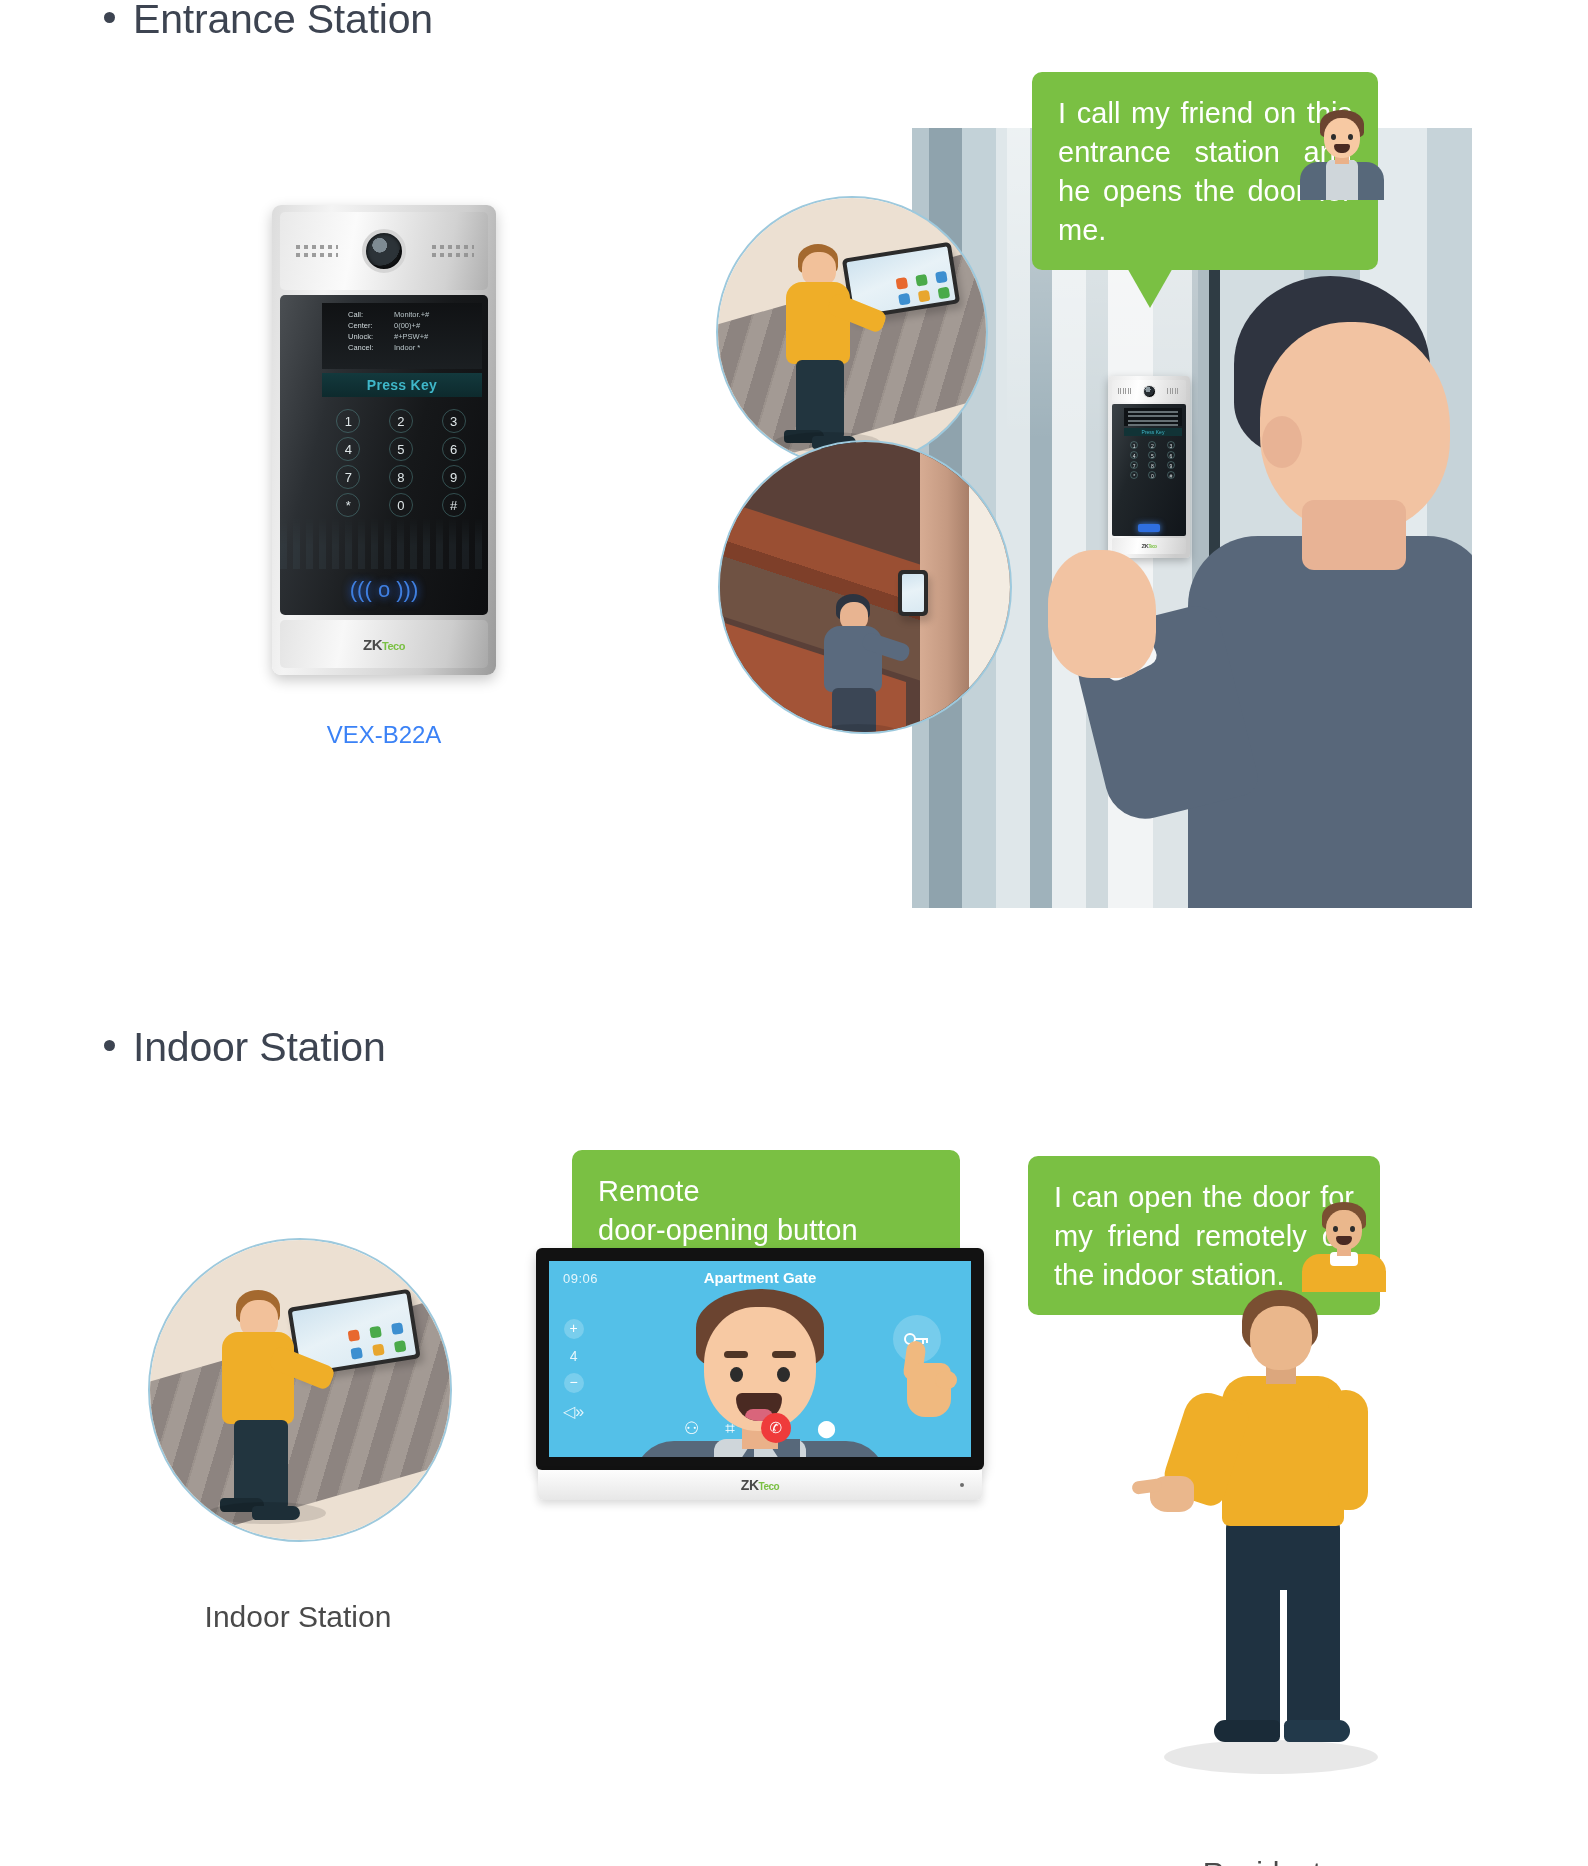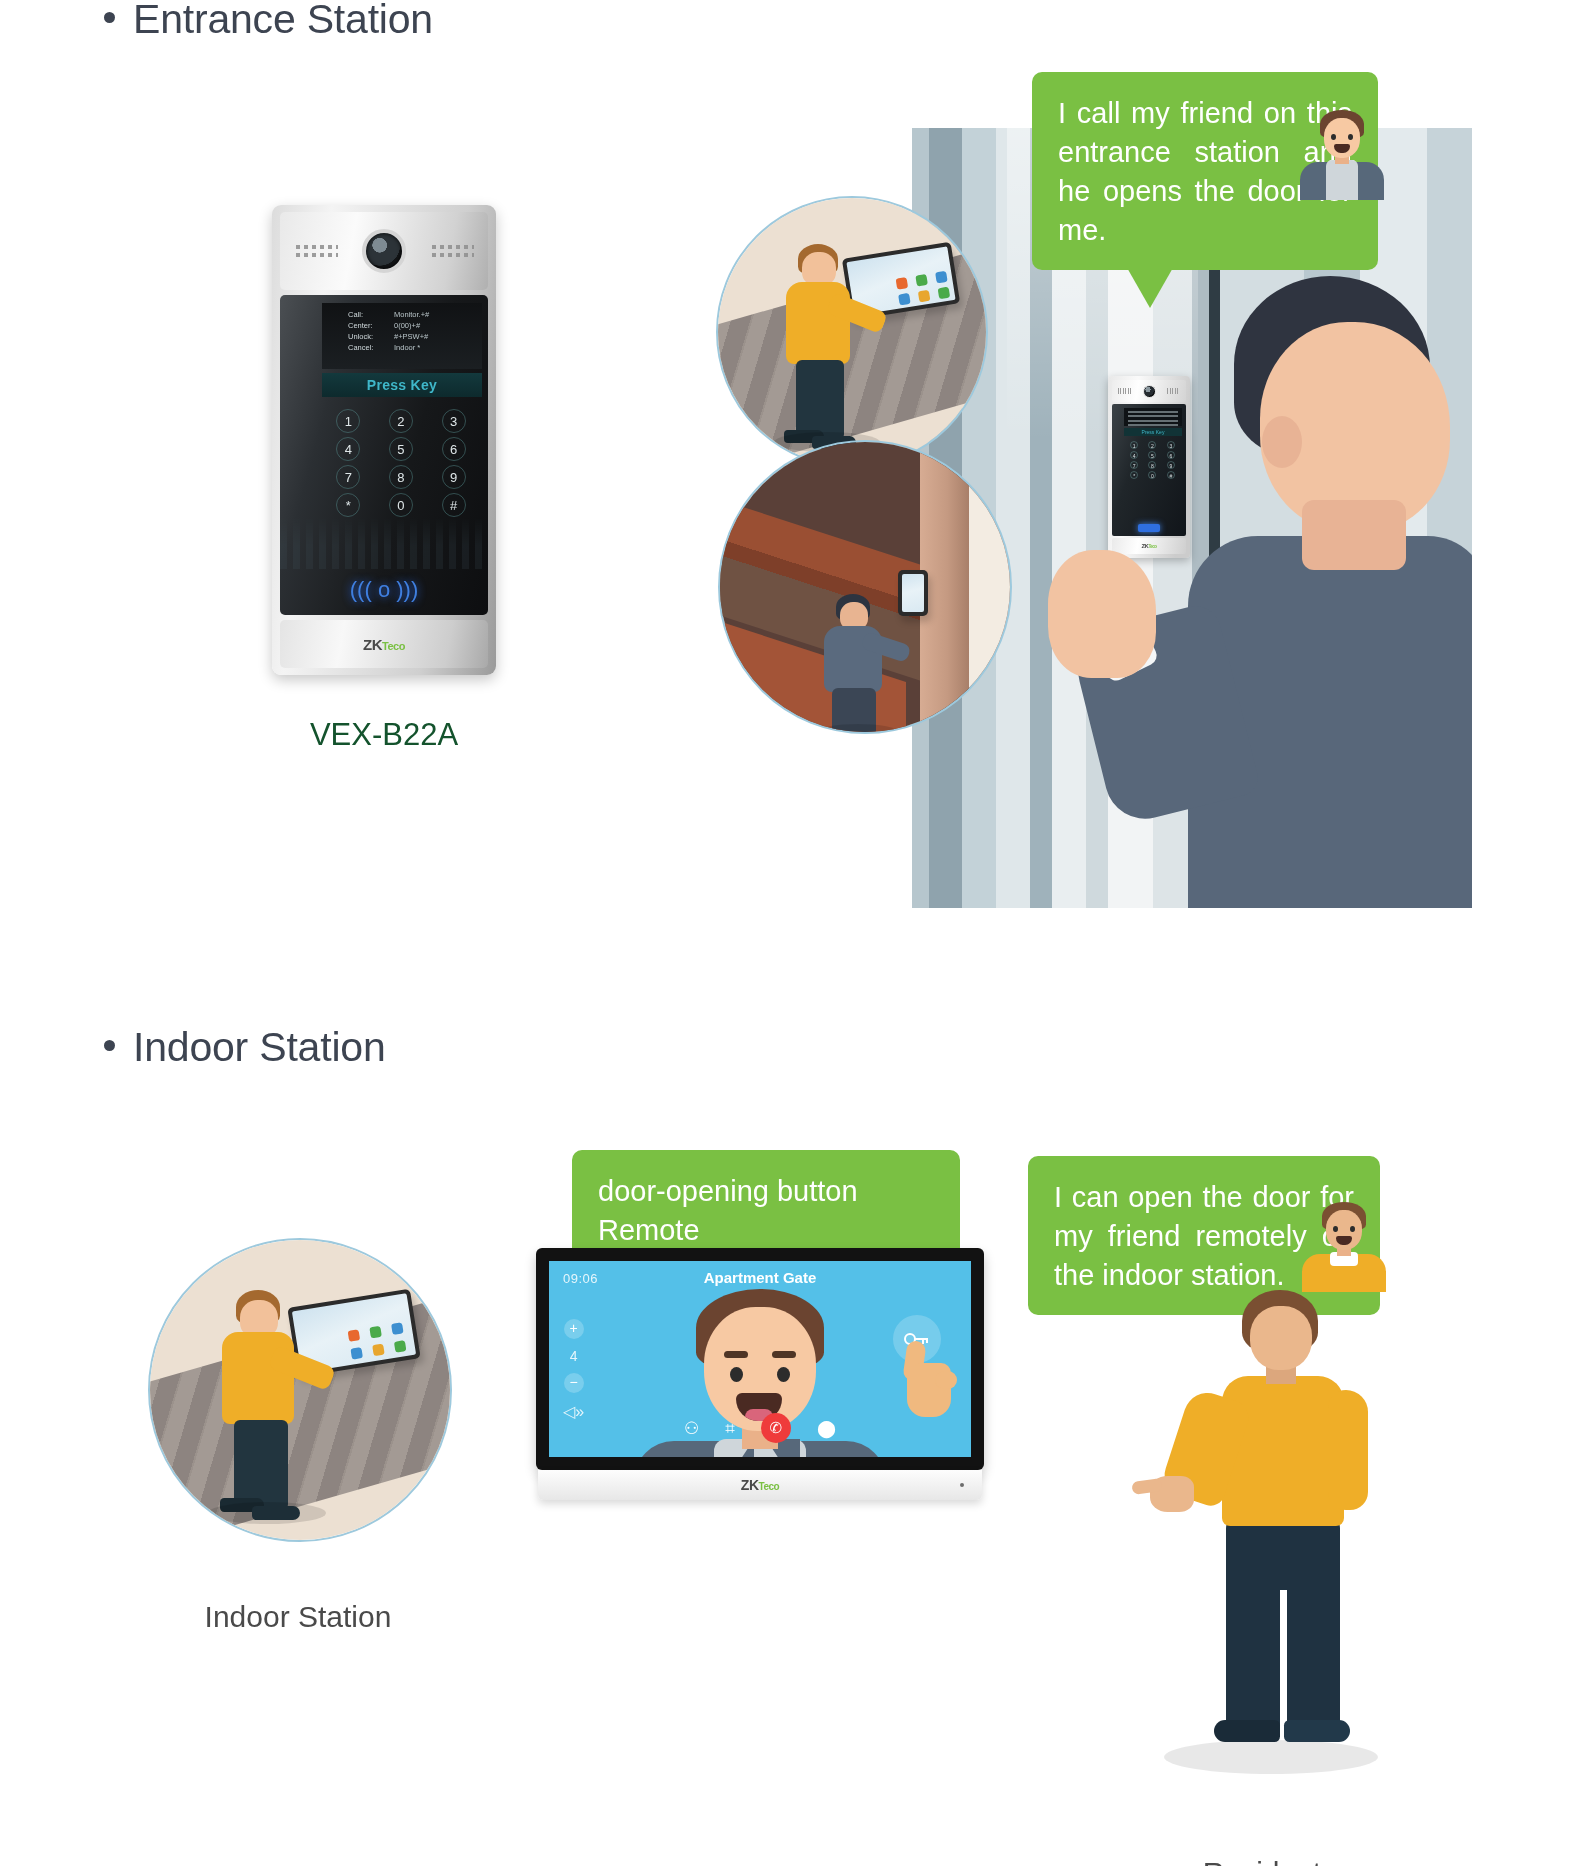--- a/index.html
+++ b/index.html
@@ -25,22 +25,22 @@
     width: 11px; height: 11px; border-radius: 50%;
     background: #3d4451; display: inline-block; flex: none;
     margin-bottom: 4px;
   }
   #heading-entrance { left: 104px; top: -4px; }
   #heading-indoor   { left: 104px; top: 1024px; }
 
   
   .caption { position: absolute; text-align: center; white-space: nowrap; }
   .caption .model {
-    display: block; color: #14532d;
-    font-size: 31px; line-height: 42px; font-weight: 400;
+    display: block; color: #3b82f6;
+    font-size: 24px; line-height: 42px; font-weight: 400;
   }
   .caption .desc {
     display: block; color: #3d4451;
     font-size: 31px; line-height: 42px; font-weight: 400;
   }
   .caption .plain {
     display: block; color: #4a4a4a;
     font-size: 30px; line-height: 42px;
   }
   #caption-vex  { left: 384px; top: 714px; transform: translateX(-50%); }
@@ -719,22 +719,22 @@
       <div class="p-shoe" style="left:40px;top:216px;width:48px;height:14px;background:#22353f;"></div>
       <div class="p-shadow" style="left:-4px;top:212px;width:118px;height:22px;"></div>
     </div>
   </div>
 
   <div class="caption" id="caption-indoor-illus">
     <span class="plain">Indoor Station</span>
   </div>
 
   <div class="bubble plainline" id="bubble-remote">
+    <div>Remote</div>
     <div>door-opening button</div>
-    <div>Remote</div>
     <span class="tail"></span>
   </div>
 
   <div id="vt07">
     <div class="vt-bezel">
       <div class="vt-screen">
 
         <div class="vt-time">09:06</div>
         <div class="vt-title">Apartment Gate</div>
 

